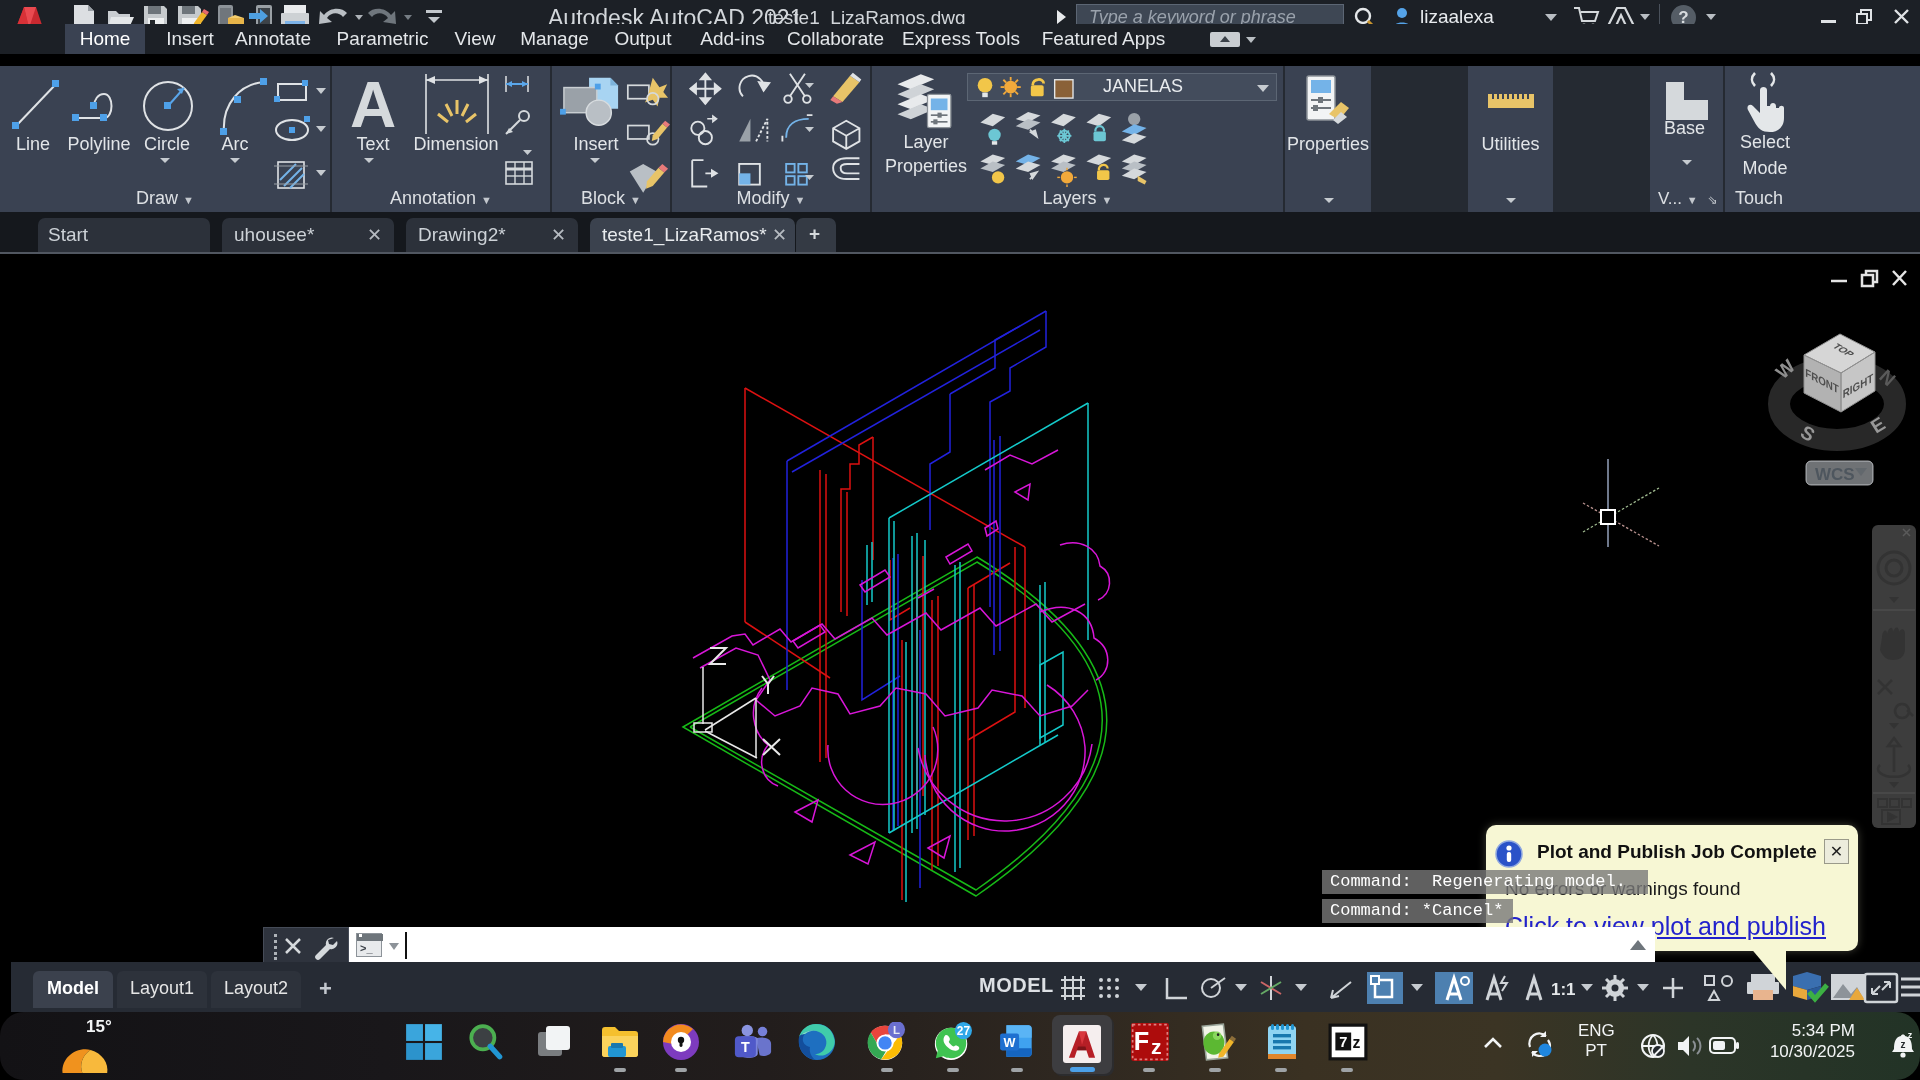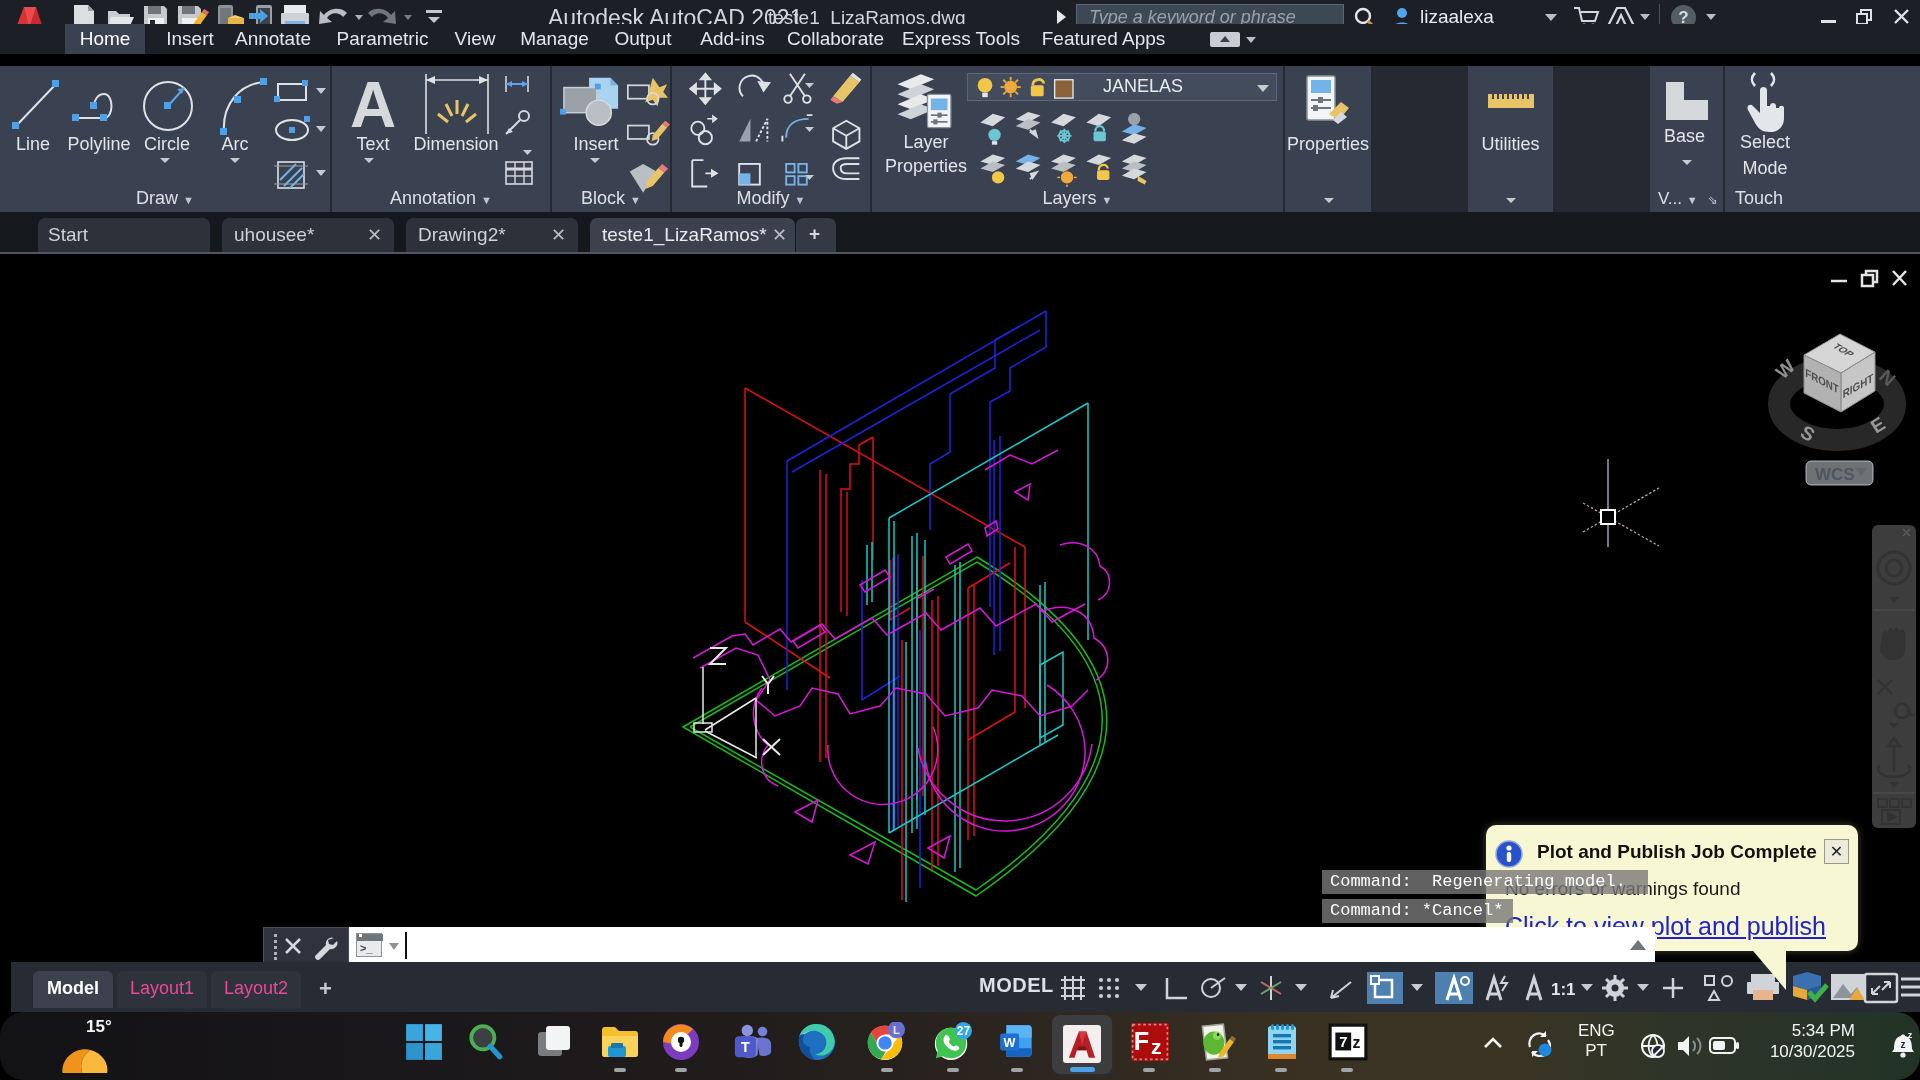--- a/index.html
+++ b/index.html
@@ -20,21 +20,21 @@
 
 #filetabs { position:absolute; left:0; top:212px; width:1920px; height:42px; background:#15181d; }
 .ftab { position:absolute; top:6px; height:36px; border-radius:7px 7px 0 0; background:#2c313a; color:#cdd2d7; font-size:19px; }
 .ftab.active { background:#3b424e; color:#e8ebee; }
 .ftab .x { color:#b6bbc1; font-size:18px; }
 #ftline { position:absolute; left:0; top:252px; width:1920px; height:2px; background:#515761; }
 
 #canvas { position:absolute; left:0; top:254px; width:1920px; height:708px; background:#000; }
 
 #statusbar { position:absolute; left:11px; top:962px; width:1920px; height:50px; background:#262b34; }
-.stab { position:absolute; top:9px; height:37px; line-height:34px; border-radius:6px 6px 0 0; color:#ec4899; font-size:18px; text-align:center; }
+.stab { position:absolute; top:9px; height:37px; line-height:34px; border-radius:6px 6px 0 0; color:#e5e5e5; font-size:18px; text-align:center; }
 
 #taskbar { position:absolute; left:0; top:1012px; width:1920px; height:68px;
   background:linear-gradient(90deg,#131215 0%,#19171a 20%,#221d1c 40%,#2e2720 55%,#3a3122 68%,#3b3424 78%,#2c3528 88%,#223326 100%);border-radius:24px; }
 .tbico { position:absolute; top:10px; width:40px; height:40px; }
 .tbbar { position:absolute; top:56px; width:12px; height:4px; border-radius:2px; background:#9fa3a6; }
 </style>
 </head>
 <body>
 <div id="app">
   <div id="titlebar">
@@ -442,21 +442,21 @@
       <svg class="abs" style="left:36px;top:130px" width="14" height="8">
           <path d="M2 2 l10 0 l-5 5 z" fill="#c6cbd0"></path>
         </svg>
     </div>
 
 
     <div class="panel" style="left:1650px;width:73px">
       <svg class="abs" style="left:14px;top:14px" width="46" height="42" viewBox="0 0 46 42">
         <path d="M2 2 L20 2 L20 20 L44 20 L44 40 L2 40 Z" fill="#d5d9dc"></path>
       </svg>
-      <div class="bigicon-label" style="left:0;top:60px;width:69px">Base</div>
+      <div class="bigicon-label" style="left:0;top:52px;width:69px">Base</div>
       <svg class="abs" style="left:30px;top:92px" width="14" height="8">
           <path d="M2 2 l10 0 l-5 5 z" fill="#c6cbd0"></path>
         </svg>
       <div class="plabel" style="text-align:left;padding-left:8px;white-space:nowrap;font-size:17px">V... <span class="dd">▼</span><span style="font-size:12px;color:#c2c7cd;margin-left:10px">⇘</span></div>
     </div>
 
     <div class="panel" style="left:1725px;width:195px">
       <svg class="abs" style="left:16px;top:6px" width="48" height="62" viewBox="0 0 48 62">
         <path d="M14 14 C10 10 10 5 14 1 M30 14 C34 10 34 5 30 1" fill="none" stroke="#e4e7e9" stroke-width="2.6"></path>
         <path d="M19 18 C19 14 26 14 26 18 L26 34 L29 34 C29 30 35 30 35 34 L35 36 L38 36 C38 33 43 33 43 36 L43 46 C43 55 37 60 29 60 C21 60 17 57 13 49 L7 38 C5 34 9 31 12 34 L19 41 Z" fill="#e4e7e9"></path>

